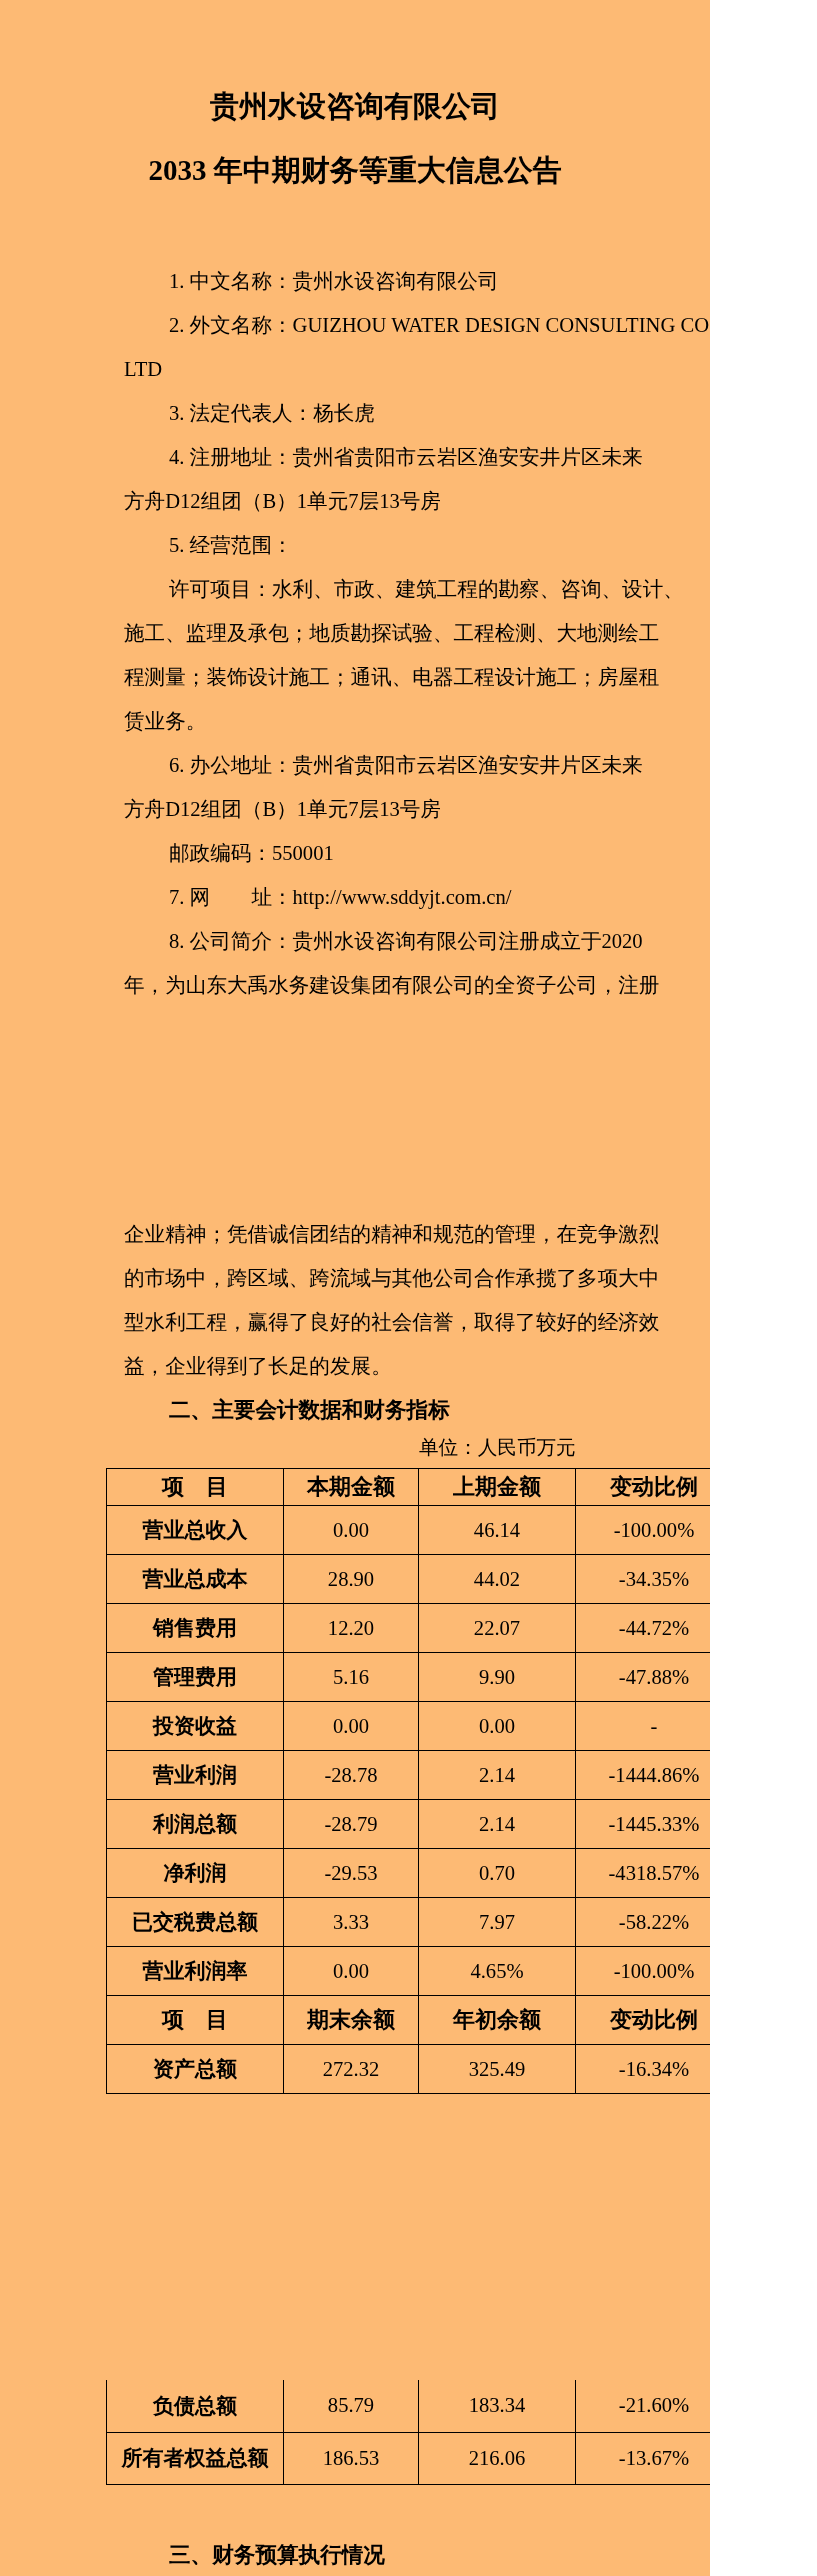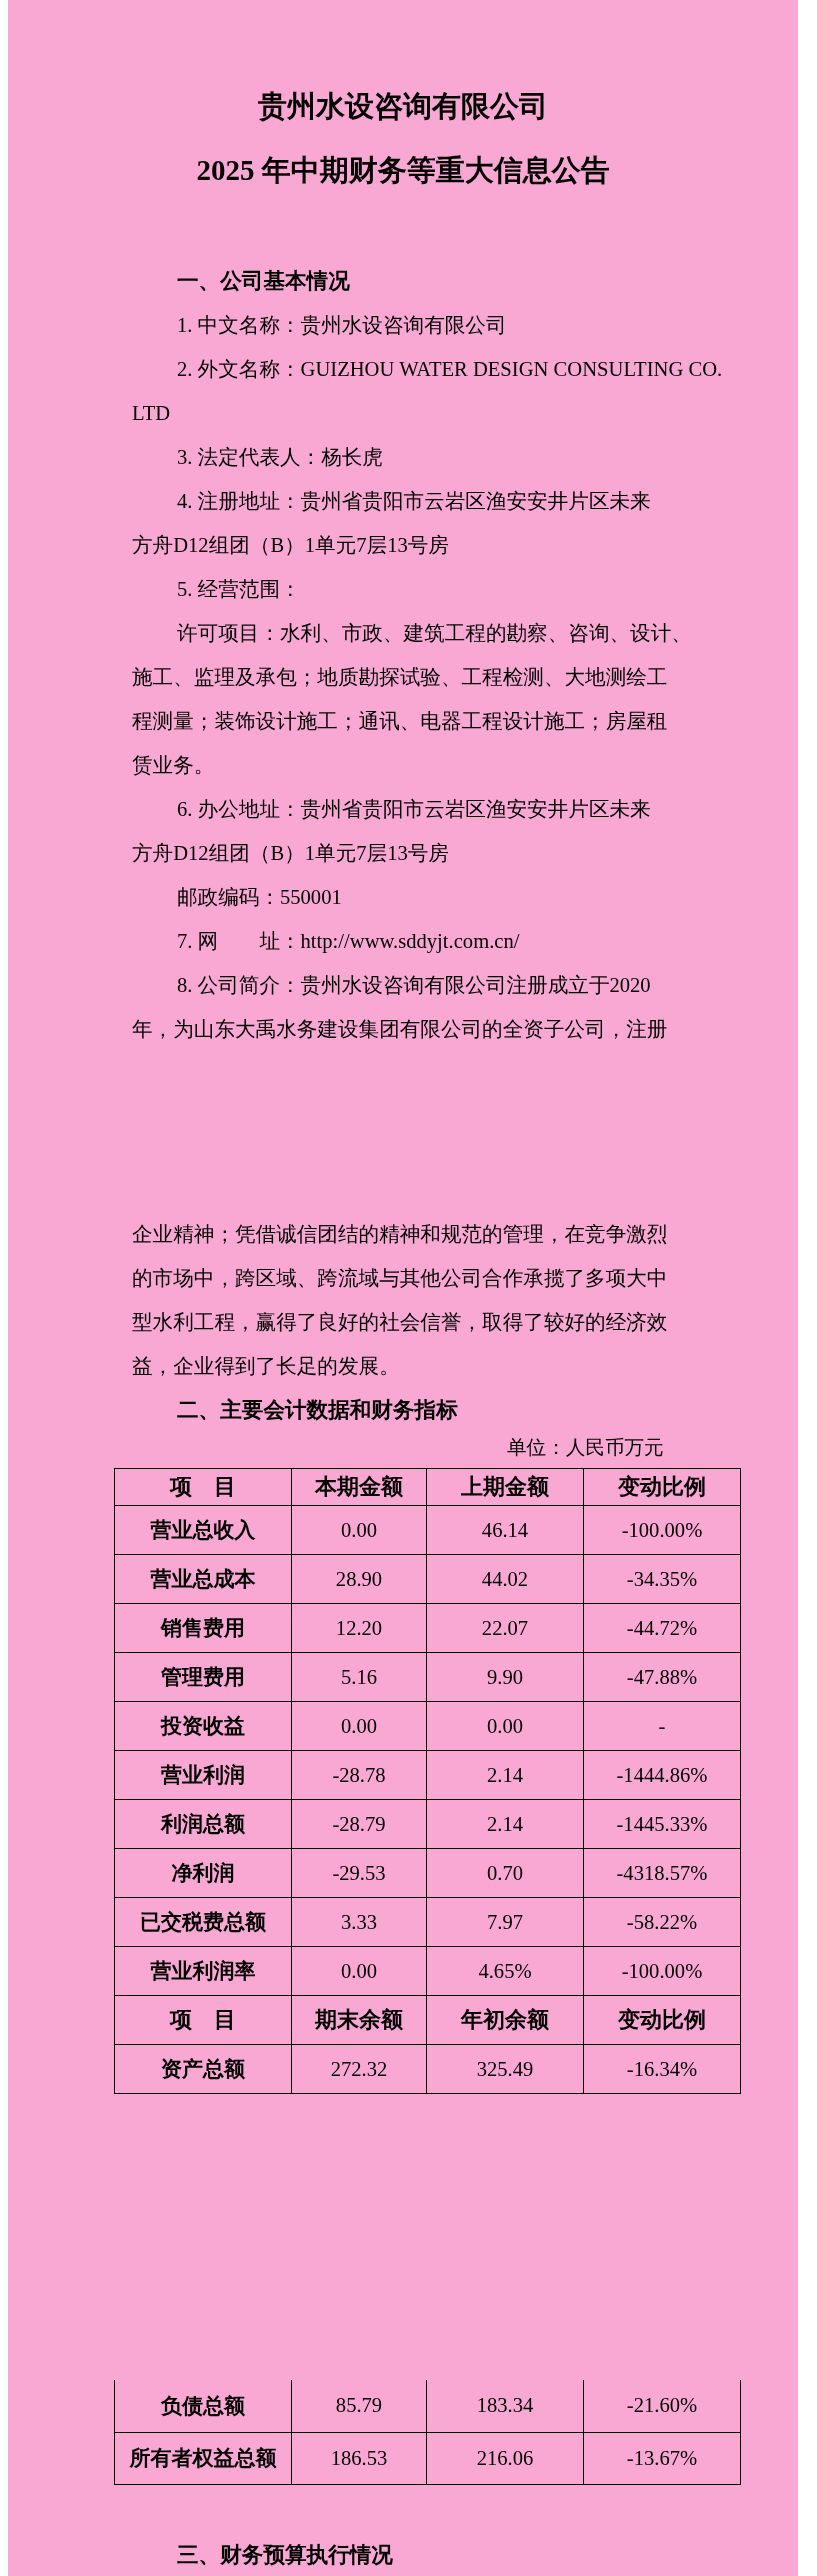--- a/index.html
+++ b/index.html
@@ -1,21 +1,21 @@
 <!DOCTYPE html>
 <html style="font-size:8.2px"><head>
 <meta charset="utf-8">
 <style>
   html,body{margin:0;padding:0;}
   body{
     width:818px;height:3470px;position:relative;
     background:#ffffff;color:#000000;
     font-family:"Liberation Serif","DejaVu Serif",serif;
   }
-  .page{position:absolute;left:8px;width:790px;height:1157px;overflow:hidden;background:#f9a8d4;}
+  .page{position:absolute;left:0;width:710px;height:1157px;overflow:hidden;background:#fdba74;}
   #page1{top:0;}
   #page2{top:1157px;}
   #page3{top:2313px;}
   .content{position:absolute;left:124px;right:124px;}
   .title{position:absolute;left:0;width:100%;text-align:center;font-weight:bold;font-size:29px;line-height:36px;white-space:nowrap;}
   .line{font-size:20.6px;line-height:44px;height:44px;white-space:nowrap;}
   .indent{padding-left:45px;}
   .heading{font-weight:bold;font-size:21.6px;}
   .b{font-weight:normal;}
   .unit{font-size:19.6px;line-height:31px;height:31px;text-align:right;padding-right:10.3px;white-space:nowrap;}
@@ -32,24 +32,23 @@
   .col-item{width:177px;}
   .col-cur{width:135px;}
   .col-prev{width:157px;}
   .col-chg{width:157px;}
 </style>
 </head>
 <body>
 
 <div class="page" id="page1">
   <div class="title" style="top:88px;">贵州水设咨询有限公司</div>
-  <div class="title" style="top:152px;">2025 年中期财务等重大信息公告</div>
+  <div class="title" style="top:152px;">2033 年中期财务等重大信息公告</div>
 
   <div class="content" style="top:259px;">
-    <div class="line heading indent">一、公司基本情况</div>
     <div class="line indent"><span class="b">1. 中文名称：</span><span>贵州水设咨询有限公司</span></div>
     <div class="line indent"><span class="b">2. 外文名称：</span><span>GUIZHOU WATER DESIGN CONSULTING CO.</span></div>
     <div class="line">LTD</div>
     <div class="line indent"><span class="b">3. 法定代表人：</span><span>杨长虎</span></div>
     <div class="line indent"><span class="b">4. 注册地址：</span><span>贵州省贵阳市云岩区渔安安井片区未来</span></div>
     <div class="line">方舟D12组团（B）1单元7层13号房</div>
     <div class="line indent"><span class="b">5. 经营范围：</span></div>
     <div class="line indent">许可项目：水利、市政、建筑工程的勘察、咨询、设计、</div>
     <div class="line">施工、监理及承包；地质勘探试验、工程检测、大地测绘工</div>
     <div class="line">程测量；装饰设计施工；通讯、电器工程设计施工；房屋租</div>

